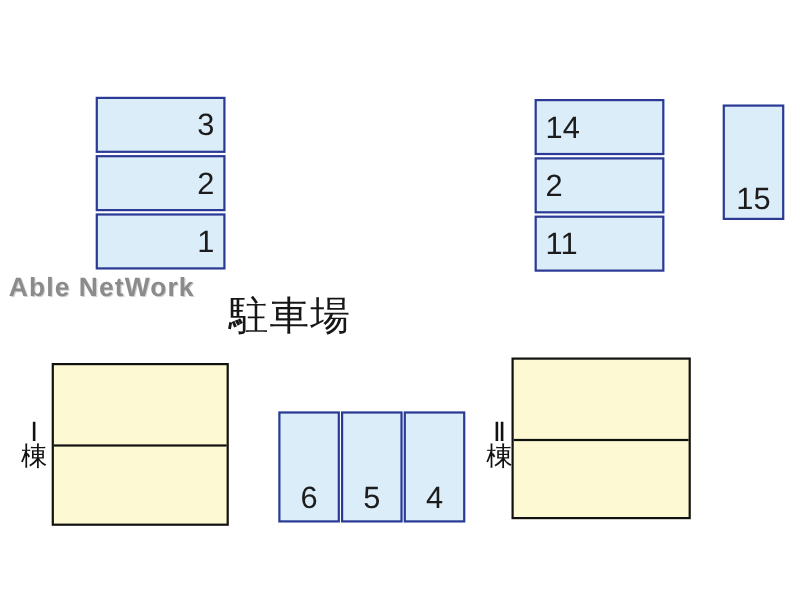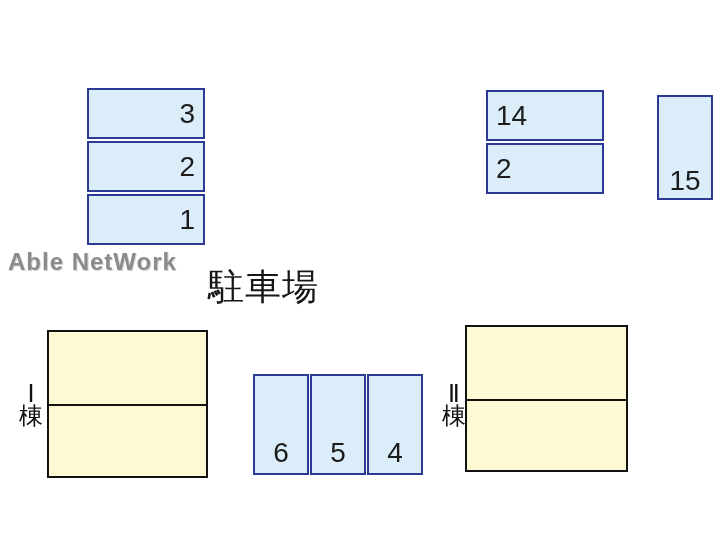--- a/index.html
+++ b/index.html
@@ -113,20 +113,21 @@
   <div class="space-col" style="left:87px; top:88px;">
     <div class="space num-right">3</div>
     <div class="space num-right">2</div>
     <div class="space num-right">1</div>
   </div>
 
 
   <div class="space-col" style="left:468px; top:90px;padding-left:18px;">
     <div class="space num-left">14</div>
     <div class="space num-left">2</div>
+    <div class="space num-left">11</div>
   </div>
 
   <div class="space space-vert">15</div>
 
   <div class="space-row" style="left:253px; top:374px;">
     <div class="space">6</div>
     <div class="space">5</div>
     <div class="space">4</div>
   </div>
 

